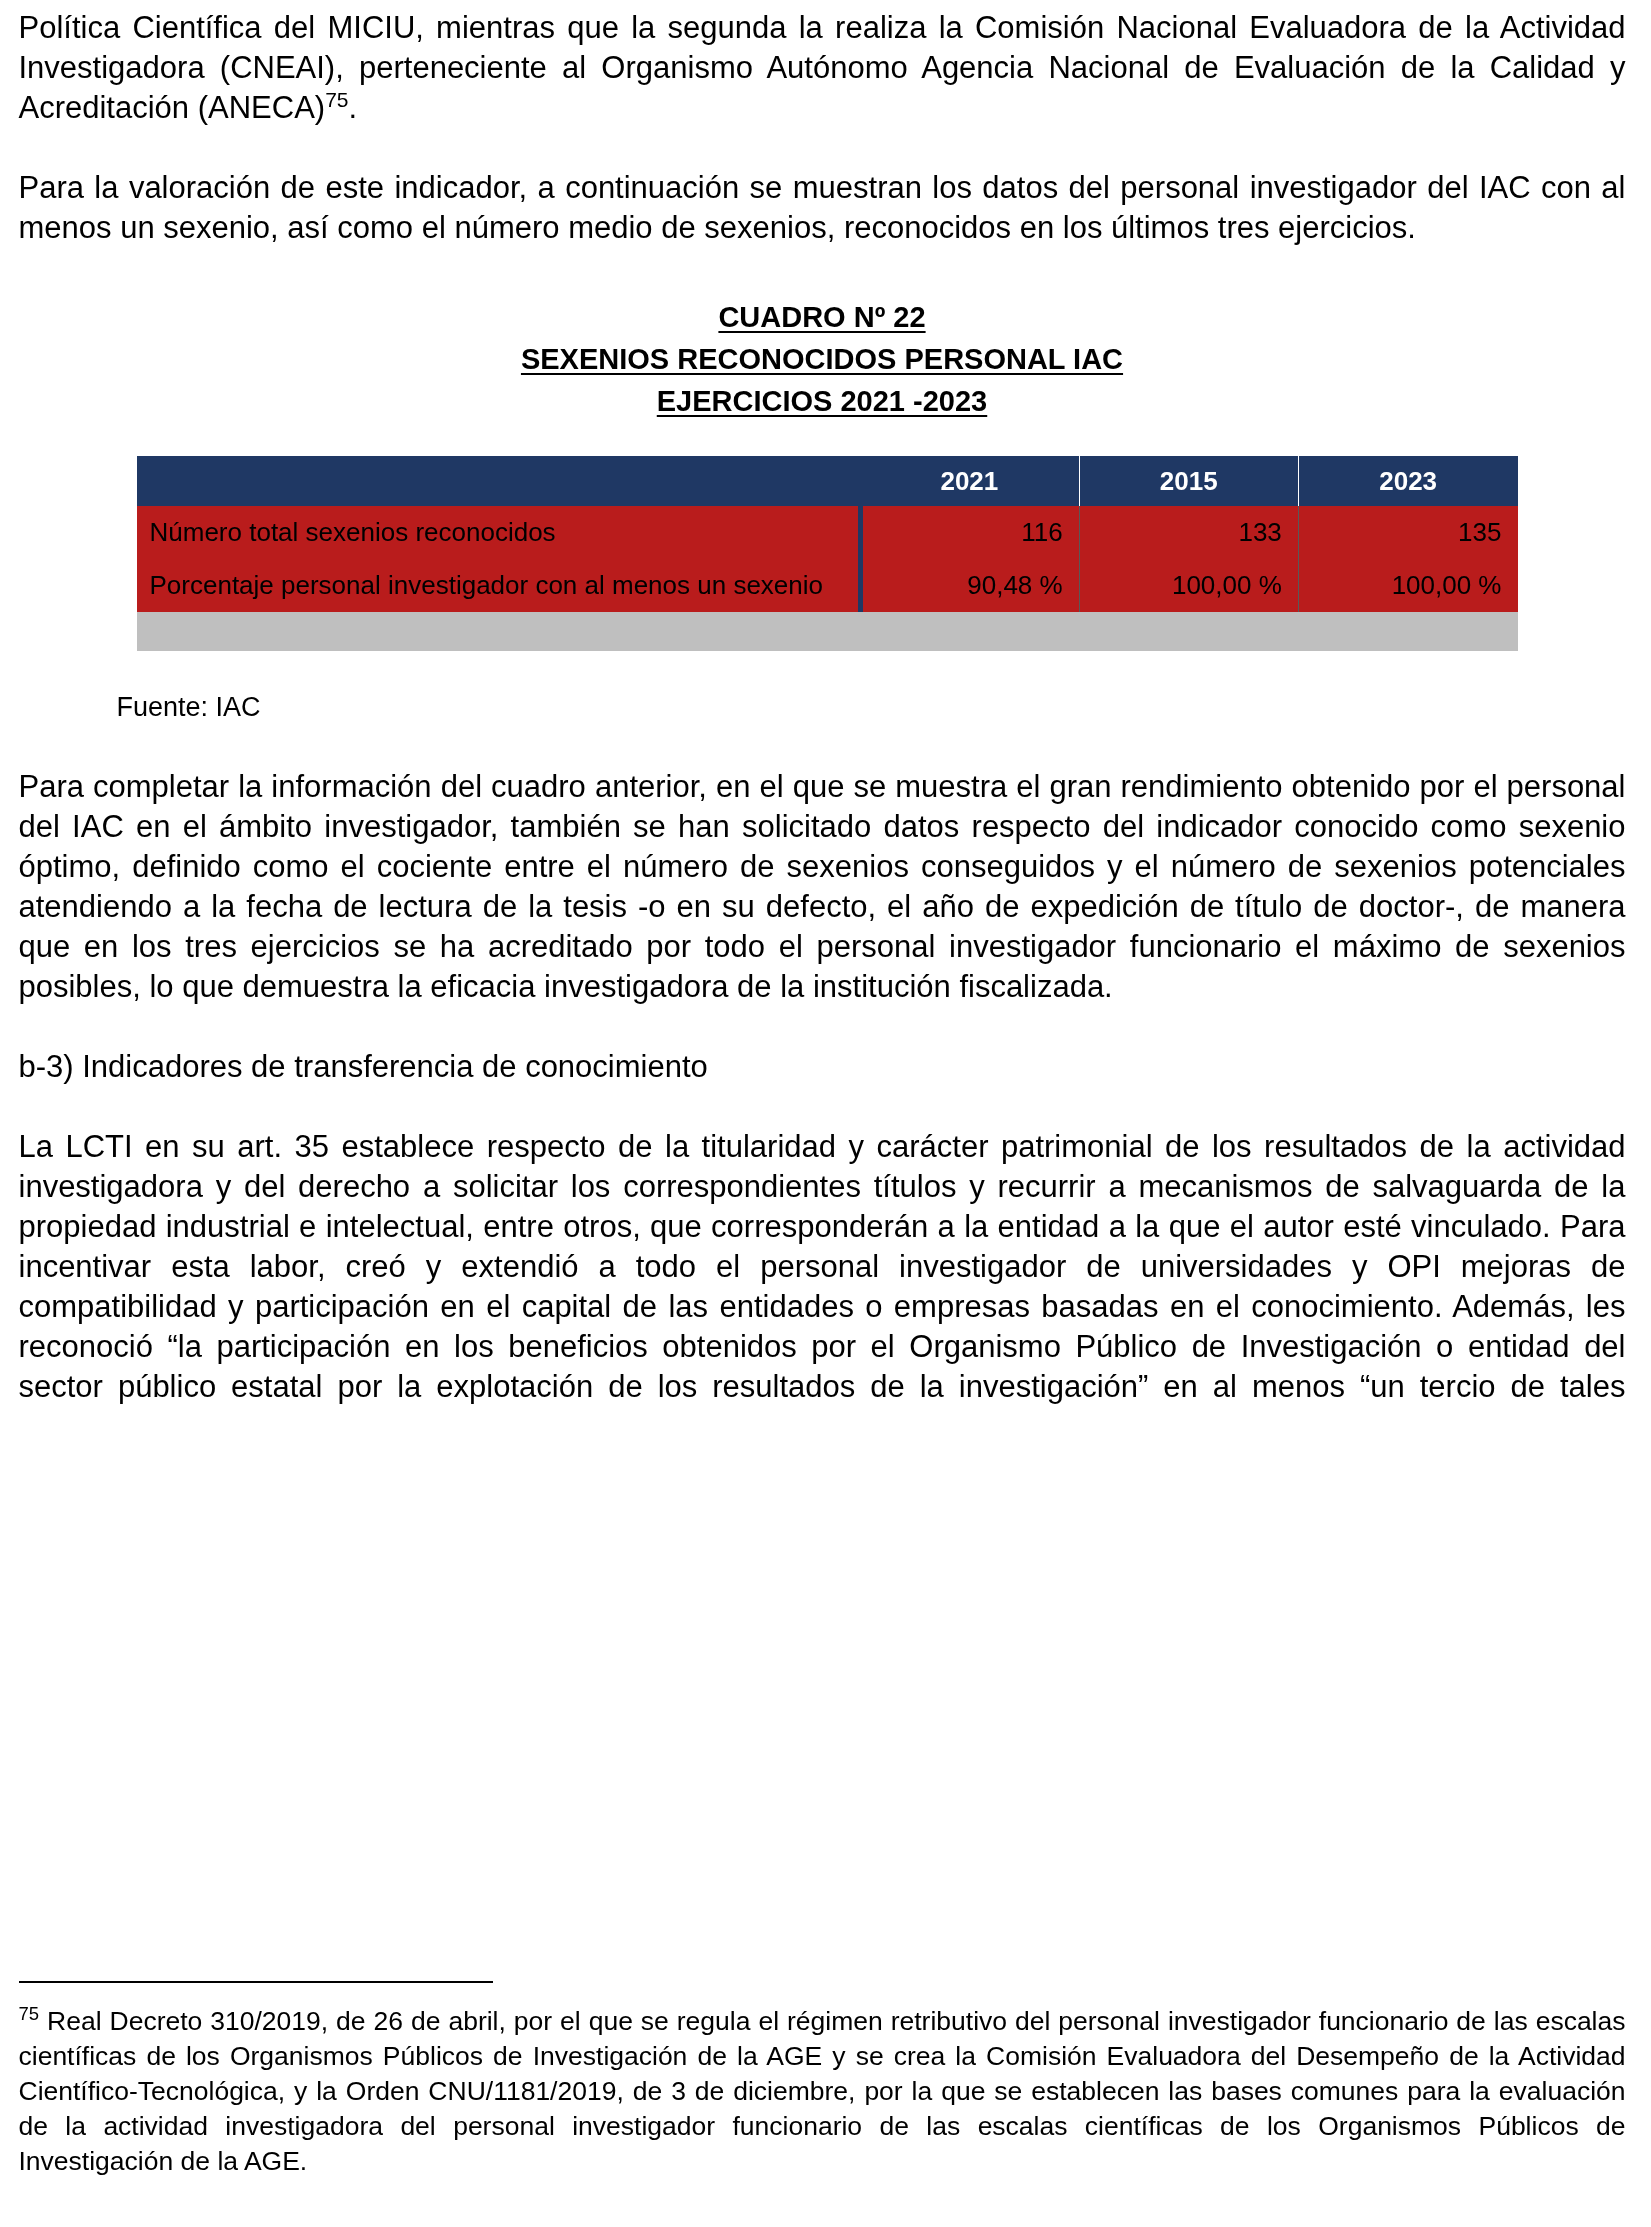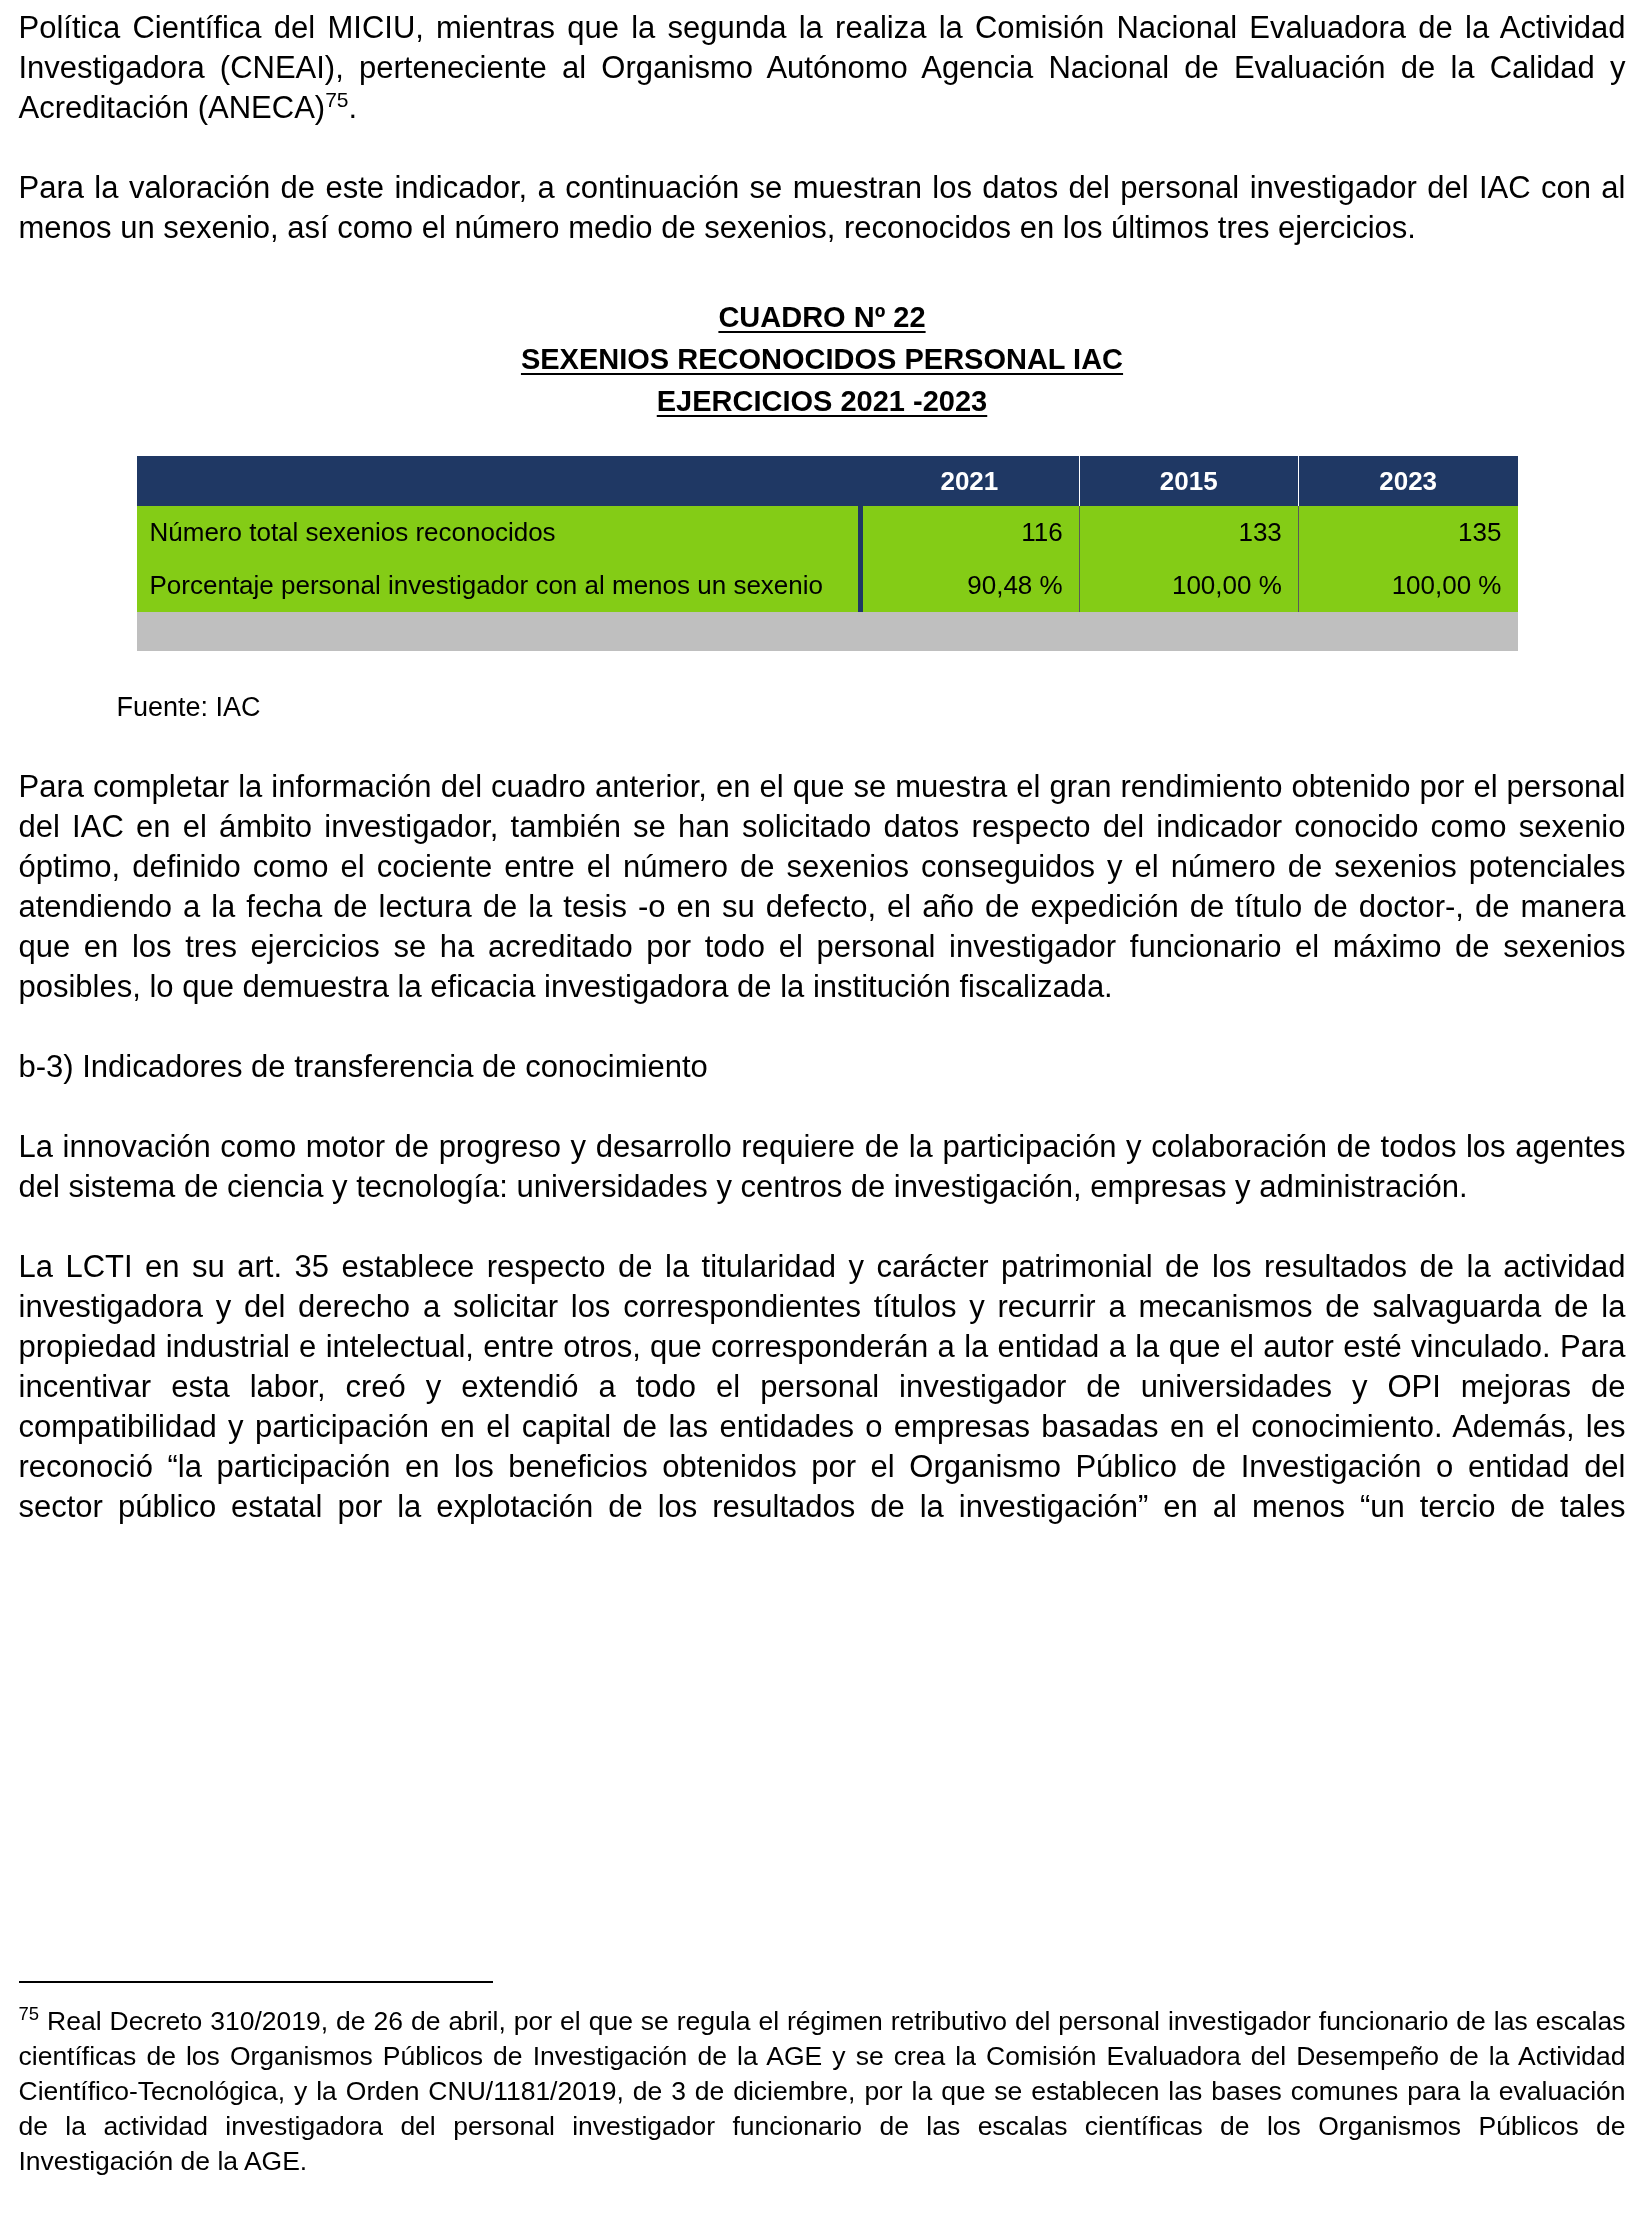--- a/index.html
+++ b/index.html
@@ -69,21 +69,21 @@
     padding: 0;
     vertical-align: middle;
   }
   thead th.year-col + th.year-col {
     border-left: 0.8px solid #ffffff;
   }
   tbody td {
     height: 53px;
     vertical-align: middle;
     padding: 0;
-    background: #84cc16;
+    background: #b91c1c;
   }
   tbody td.label-cell {
     text-align: left;
     padding-left: 13px;
   }
   tbody td.val-cell {
     text-align: right;
     padding-right: 16px;
     border-left: 0.8px solid #595959;
   }
@@ -171,21 +171,20 @@
       </tr>
     </tfoot>
   </table>
 
   <p class="fuente">Fuente: IAC</p>
 
   <p class="body-p">Para completar la información del cuadro anterior, en el que se muestra el gran rendimiento obtenido por el personal del IAC en el ámbito investigador, también se han solicitado datos respecto del indicador conocido como sexenio óptimo, definido como el cociente entre el número de sexenios conseguidos y el número de sexenios potenciales atendiendo a la fecha de lectura de la tesis -o en su defecto, el año de expedición de título de doctor-, de manera que en los tres ejercicios se ha acreditado por todo el personal investigador funcionario el máximo de sexenios posibles, lo que demuestra la eficacia investigadora de la institución fiscalizada.</p>
 
   <p class="heading-p">b-3) Indicadores de transferencia de conocimiento</p>
 
-  <p class="body-p">La innovación como motor de progreso y desarrollo requiere de la participación y colaboración de todos los agentes del sistema de ciencia y tecnología: universidades y centros de investigación, empresas y administración.</p>
 
   <p class="body-p last-justify">La LCTI en su art. 35 establece respecto de la titularidad y carácter patrimonial de los resultados de la actividad investigadora y del derecho a solicitar los correspondientes títulos y recurrir a mecanismos de salvaguarda de la propiedad industrial e intelectual, entre otros, que corresponderán a la entidad a la que el autor esté vinculado. Para incentivar esta labor, creó y extendió a todo el personal investigador de universidades y OPI mejoras de compatibilidad y participación en el capital de las entidades o empresas basadas en el conocimiento. Además, les reconoció “la participación en los beneficios obtenidos por el Organismo Público de Investigación o entidad del sector público estatal por la explotación de los resultados de la investigación” en al menos “un tercio de tales</p>
 
   <div class="footnote-block">
     <div class="footnote-rule"></div>
     <p class="footnote-p"><sup>75</sup> <span>Real Decreto 310/2019, de 26 de abril, por el que se regula el régimen retributivo del personal investigador funcionario de las escalas científicas de los Organismos Públicos de Investigación de la AGE y se crea la Comisión Evaluadora del Desempeño de la Actividad Científico-Tecnológica, y la Orden CNU/1181/2019, de 3 de diciembre, por la que se establecen las bases comunes para la evaluación de la actividad investigadora del personal investigador funcionario de las escalas científicas de los Organismos Públicos de Investigación de la AGE.</span></p>
   </div>
 
 </div>
 

